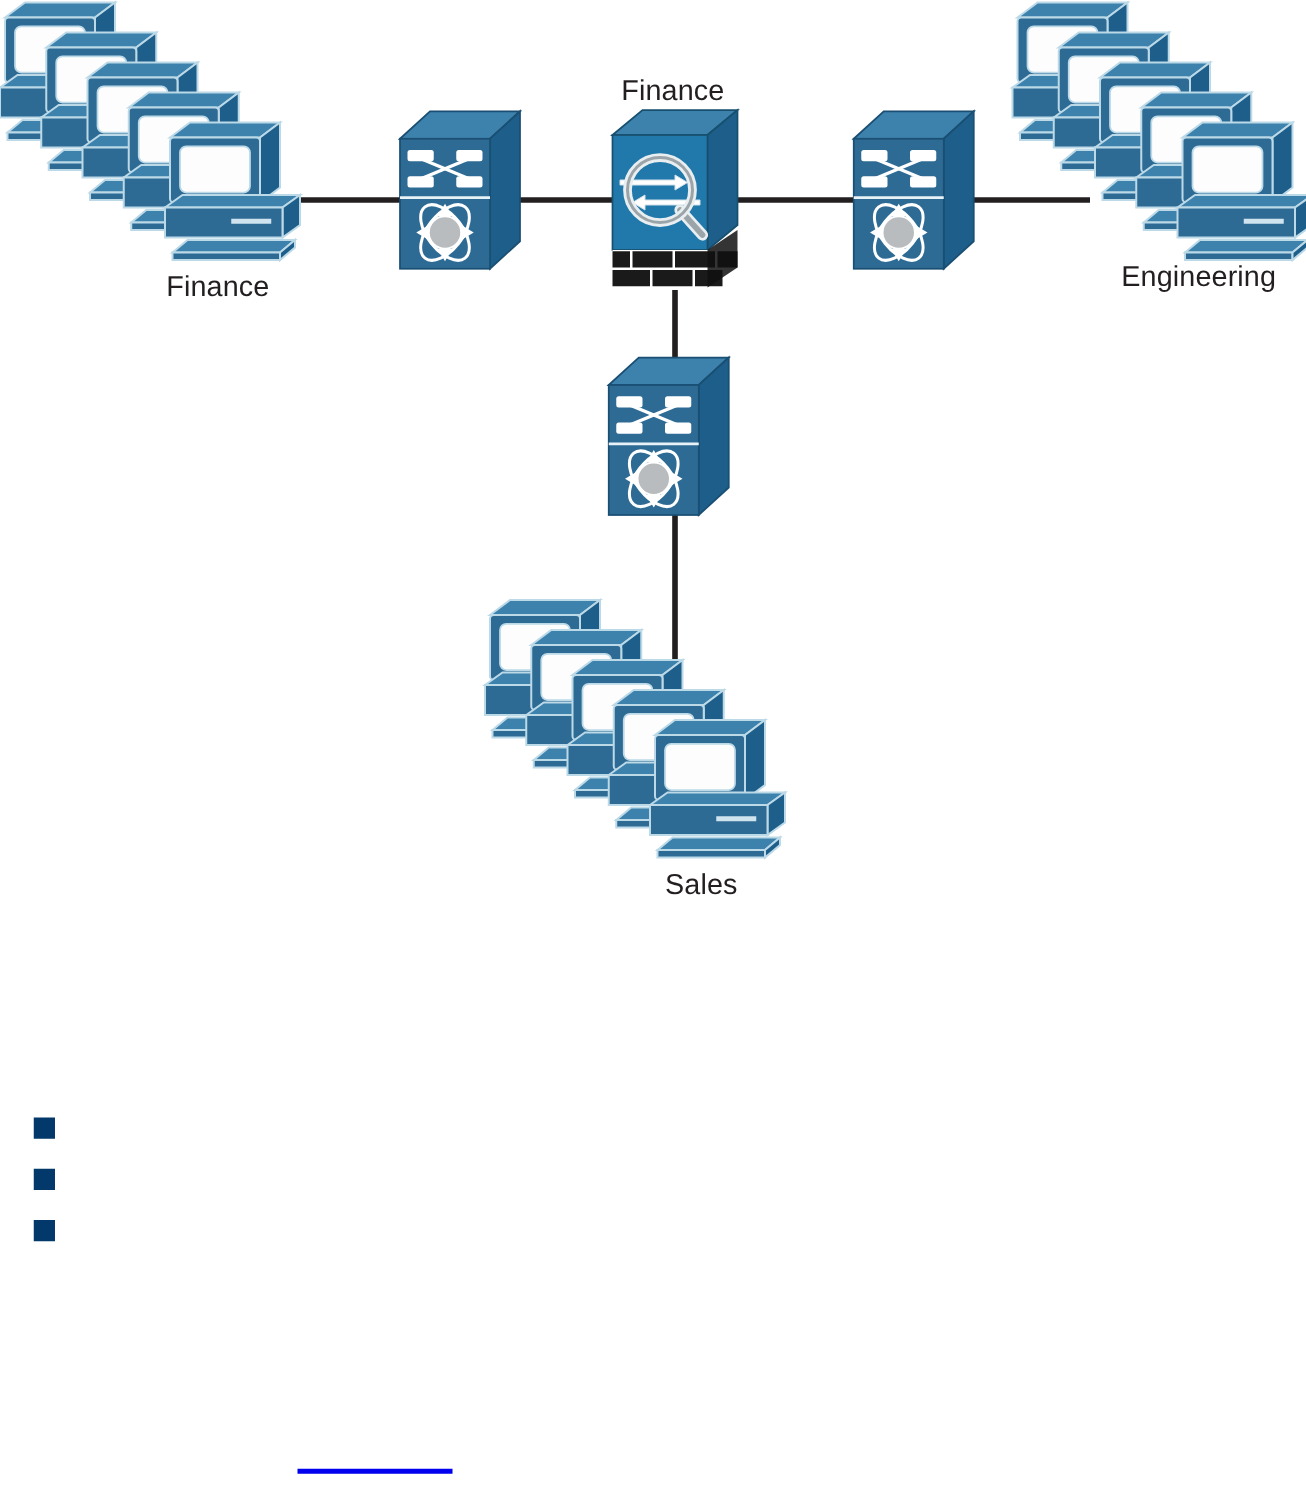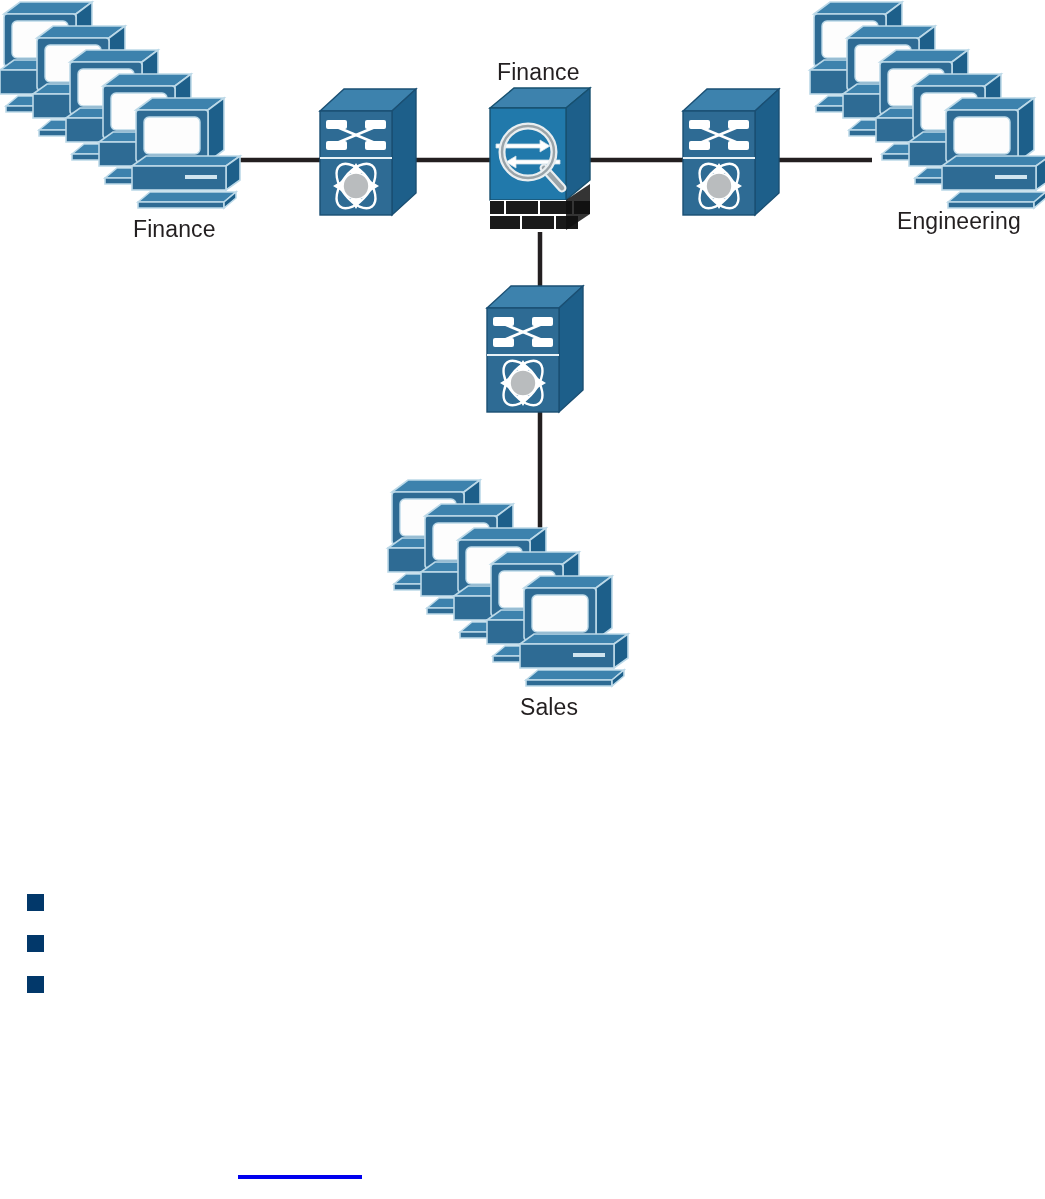--- a/index.html
+++ b/index.html
@@ -28,21 +28,21 @@
   .node-label {
     position: absolute;
     font-family: "Liberation Sans", sans-serif;
     font-size: 23px;
     color: #231f20;
     white-space: nowrap;
     letter-spacing: 0.1px;
   }
   #label-finance      { left: 133px; top: 216px; }
   #label-engineering  { left: 897px; top: 208px; }
-  #label-sales        { left: 520px; top: 694px; }
+  #label-sales        { left: 532px; top: 694px; }
   #label-firewall     { left: 497px; top: 59px; }
 
   
   #bullet-list {
     position: absolute;
     left: 0;
     top: 880px;
     width: 1045px;
   }
   .bullet-row {

